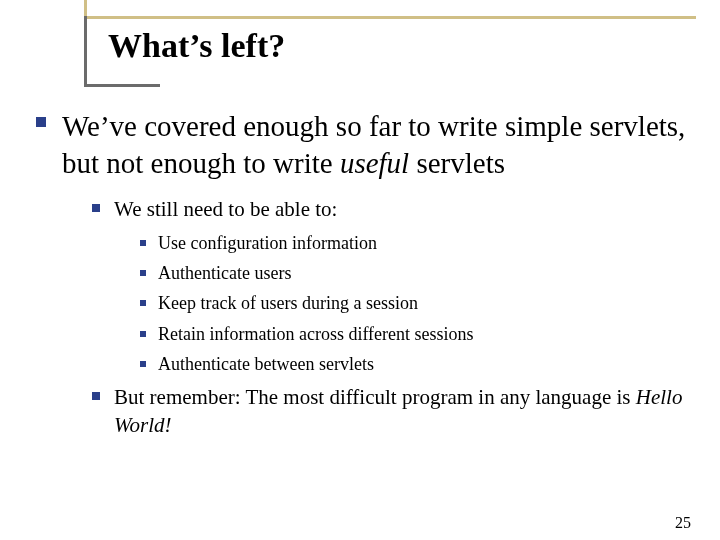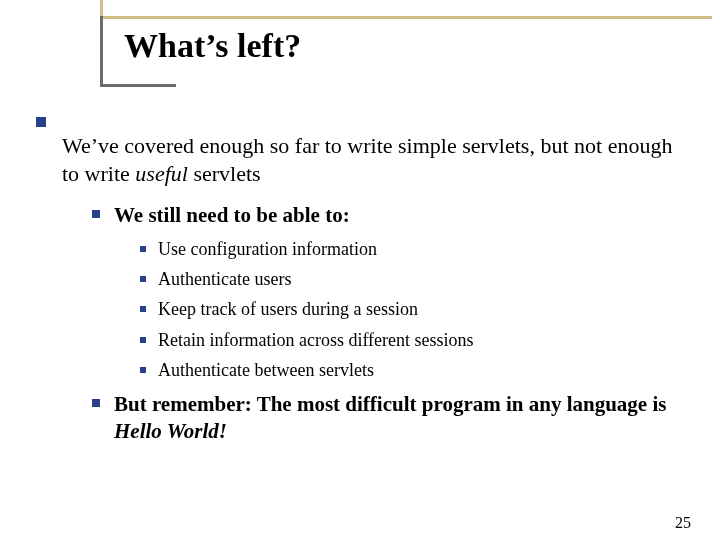--- a/index.html
+++ b/index.html
@@ -13,21 +13,21 @@
     position: relative;
   }
   .slide {
     position: relative;
     width: 720px;
     height: 540px;
     box-sizing: border-box;
   }
   .title-area {
     position: absolute;
-    left: 124px;
+    left: 108px;
     top: 22px;
     display: flex;
     flex-direction: column;
   }
   .title-top-bar {
     width: 612px;
     height: 3px;
     background: #d0bf86;
     position: absolute;
     left: -24px;
@@ -76,34 +76,32 @@
   }
   .lvl1 .bullet {
     flex: 0 0 auto;
     width: 10px;
     height: 10px;
     background: #2a3f8a;
     margin-top: 9px;
     margin-right: 16px;
   }
   .lvl1 .text {
-    font-size: 22px;
+    font-size: 29px;
     line-height: 1.28;
-    margin-top: 24px;
   }
   .lvl2-wrap {
     margin-left: 56px;
     margin-top: 6px;
   }
   .lvl2 {
     display: flex;
     align-items: flex-start;
     margin-top: 8px;
     margin-bottom: 8px;
-    font-weight: bold;
   }
   .lvl2 .bullet {
     flex: 0 0 auto;
     width: 8px;
     height: 8px;
     background: #2a3f8a;
     margin-top: 8px;
     margin-right: 14px;
   }
   .lvl2 .text {

